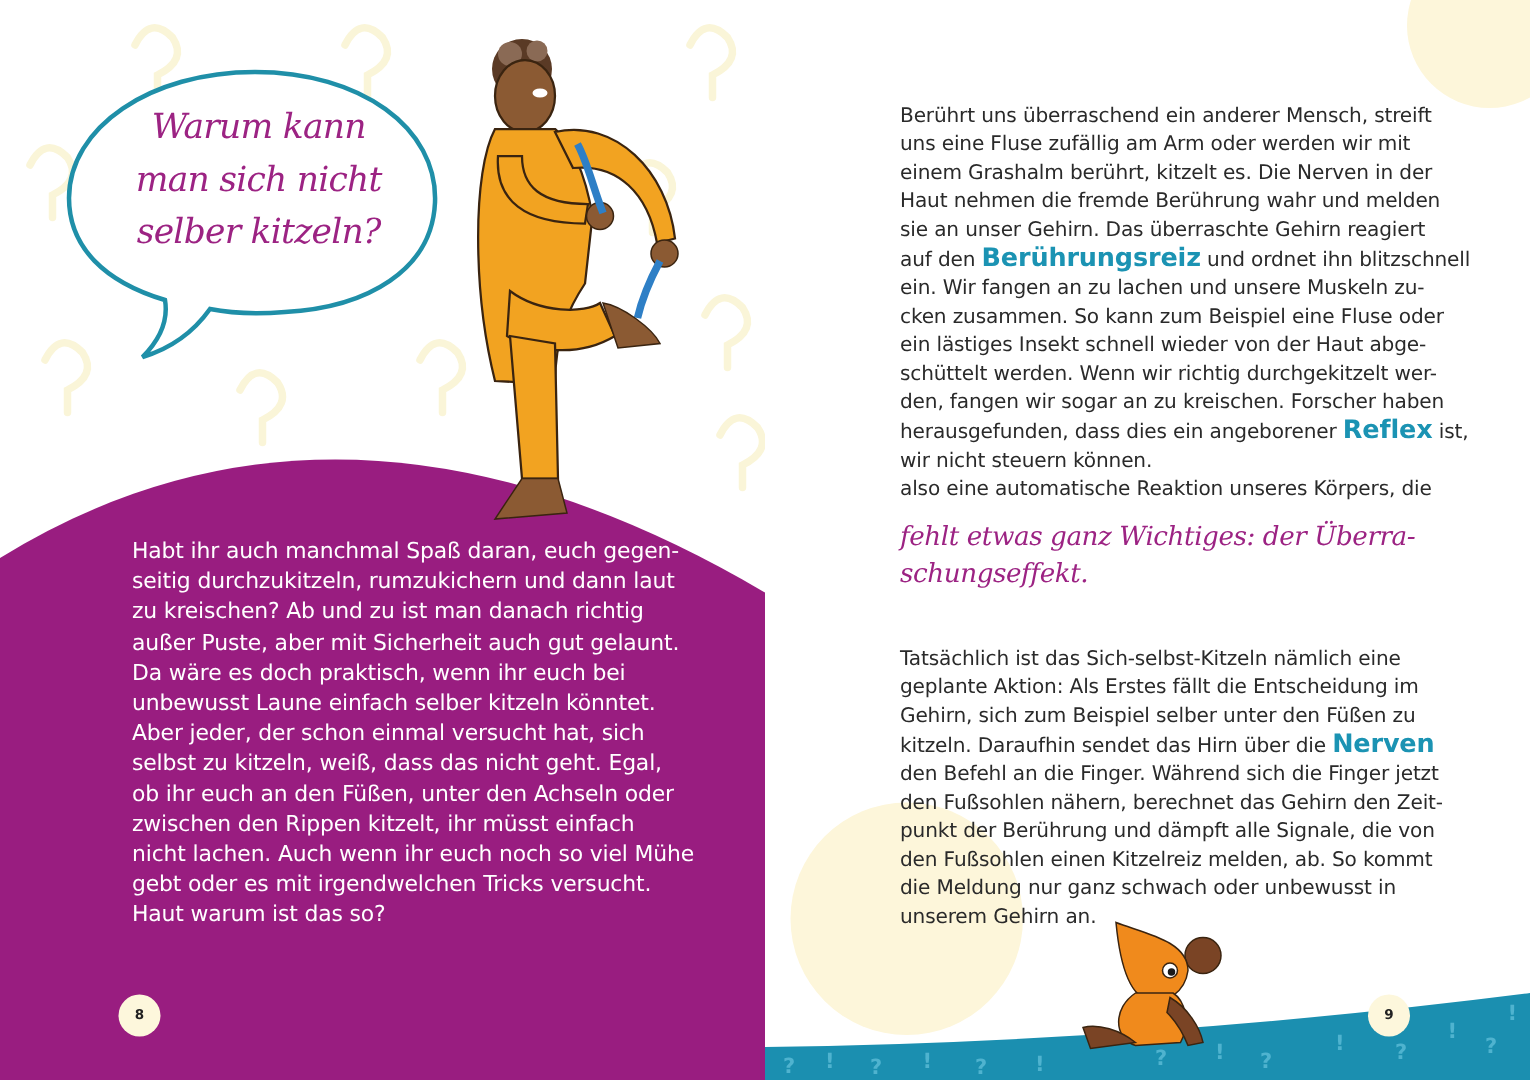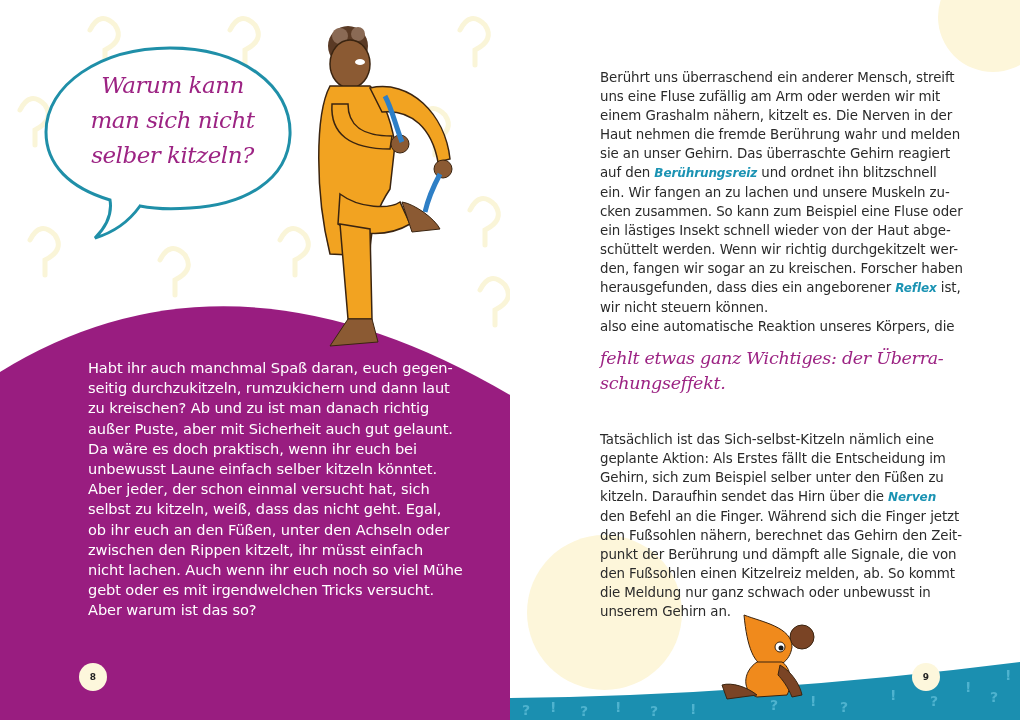--- a/index.html
+++ b/index.html
@@ -11,21 +11,21 @@
   .bubble { position:absolute; left:40px; top:40px; width:260px; height:200px; }
   .bubble-text { position:absolute; left:80px; top:68px; width:185px; text-align:center; font-family:"DejaVu Serif", serif; font-style:italic; color:#9c2383; font-size:23px; line-height:35px; letter-spacing:-0.5px; }
   .figure { position:absolute; left:300px; top:24px; width:170px; height:330px; }
   .left-body { position:absolute; left:72px; top:358px; width:370px; color:#ffffff; font-size:14.6px; line-height:20.2px; letter-spacing:-0.1px; }
   .left-body .ln { display:block; white-space:nowrap;margin-left:16px; }
   .page-num { position:absolute; width:28px; height:28px; border-radius:50%; background:#fdf7dc; color:#222; font-size:9px; display:flex; align-items:center; justify-content:center; font-weight:bold; }
   .pn-left { left:79px; top:663px; }
   .pn-right { left:912px; top:663px; }
   .right-body { position:absolute; color:#2a2a2a; font-size:13.4px; line-height:19px; letter-spacing:-0.1px; }
   .right-body .ln { display:block; white-space:nowrap; }
-  .hl { color:#1b93b3; font-weight:bold; font-size:12px;font-style:italic; }
+  .hl { color:#1b93b3; font-weight:bold; font-size:17px; }
   .rb1 { left:600px; top:68px; }
   .rb2 { left:600px; top:430px; }
   .handwritten { position:absolute; left:600px; top:346px; color:#9c2383; font-family:"DejaVu Serif", serif; font-style:italic; font-size:17.5px; line-height:25px; letter-spacing:-0.3px; }
   .handwritten .ln { display:block; white-space:nowrap; }
   .deco-sun-top { position:absolute; left:938px; top:-38px; width:110px; height:110px; border-radius:50%; background:#fdf6da; }
   .deco-sun-bottom { position:absolute; left:527px; top:535px; width:155px; height:155px; border-radius:50%; background:#fdf6da; }
   .ground { position:absolute; left:510px; top:640px; width:510px; height:80px; }
   .mouse { position:absolute; left:712px; top:607px; width:115px; height:95px; }
 </style>
 </head>
@@ -96,33 +96,33 @@
       <span class="ln">zu kreischen? Ab und zu ist man danach richtig</span>
       <span class="ln">außer Puste, aber mit Sicherheit auch gut gelaunt.</span>
       <span class="ln">Da wäre es doch praktisch, wenn ihr euch bei</span>
       <span class="ln">unbewusst Laune einfach selber kitzeln könntet.</span>
       <span class="ln">Aber jeder, der schon einmal versucht hat, sich</span>
       <span class="ln">selbst zu kitzeln, weiß, dass das nicht geht. Egal,</span>
       <span class="ln">ob ihr euch an den Füßen, unter den Achseln oder</span>
       <span class="ln">zwischen den Rippen kitzelt, ihr müsst einfach</span>
       <span class="ln">nicht lachen. Auch wenn ihr euch noch so viel Mühe</span>
       <span class="ln">gebt oder es mit irgendwelchen Tricks versucht.</span>
-      <span class="ln">Aber warum ist das so?</span>
+      <span class="ln">Haut warum ist das so?</span>
     </div>
 
     <div class="page-num pn-left">8</div>
   </div>
 
   <div class="deco-sun-top"></div>
   <div class="deco-sun-bottom"></div>
 
   <div class="right-body rb1">
     <span class="ln">Berührt uns überraschend ein anderer Mensch, streift</span>
     <span class="ln">uns eine Fluse zufällig am Arm oder werden wir mit</span>
-    <span class="ln">einem Grashalm nähern, kitzelt es. Die Nerven in der</span>
+    <span class="ln">einem Grashalm berührt, kitzelt es. Die Nerven in der</span>
     <span class="ln">Haut nehmen die fremde Berührung wahr und melden</span>
     <span class="ln">sie an unser Gehirn. Das überraschte Gehirn reagiert</span>
     <span class="ln"><span>auf den </span><span class="hl">Berührungsreiz</span><span> und ordnet ihn blitzschnell</span></span>
     <span class="ln">ein. Wir fangen an zu lachen und unsere Muskeln zu-</span>
     <span class="ln">cken zusammen. So kann zum Beispiel eine Fluse oder</span>
     <span class="ln">ein lästiges Insekt schnell wieder von der Haut abge-</span>
     <span class="ln">schüttelt werden. Wenn wir richtig durchgekitzelt wer-</span>
     <span class="ln">den, fangen wir sogar an zu kreischen. Forscher haben</span>
     <span class="ln"><span>herausgefunden, dass dies ein angeborener </span><span class="hl">Reflex</span><span> ist,</span></span>
     <span class="ln">wir nicht steuern können.</span>

